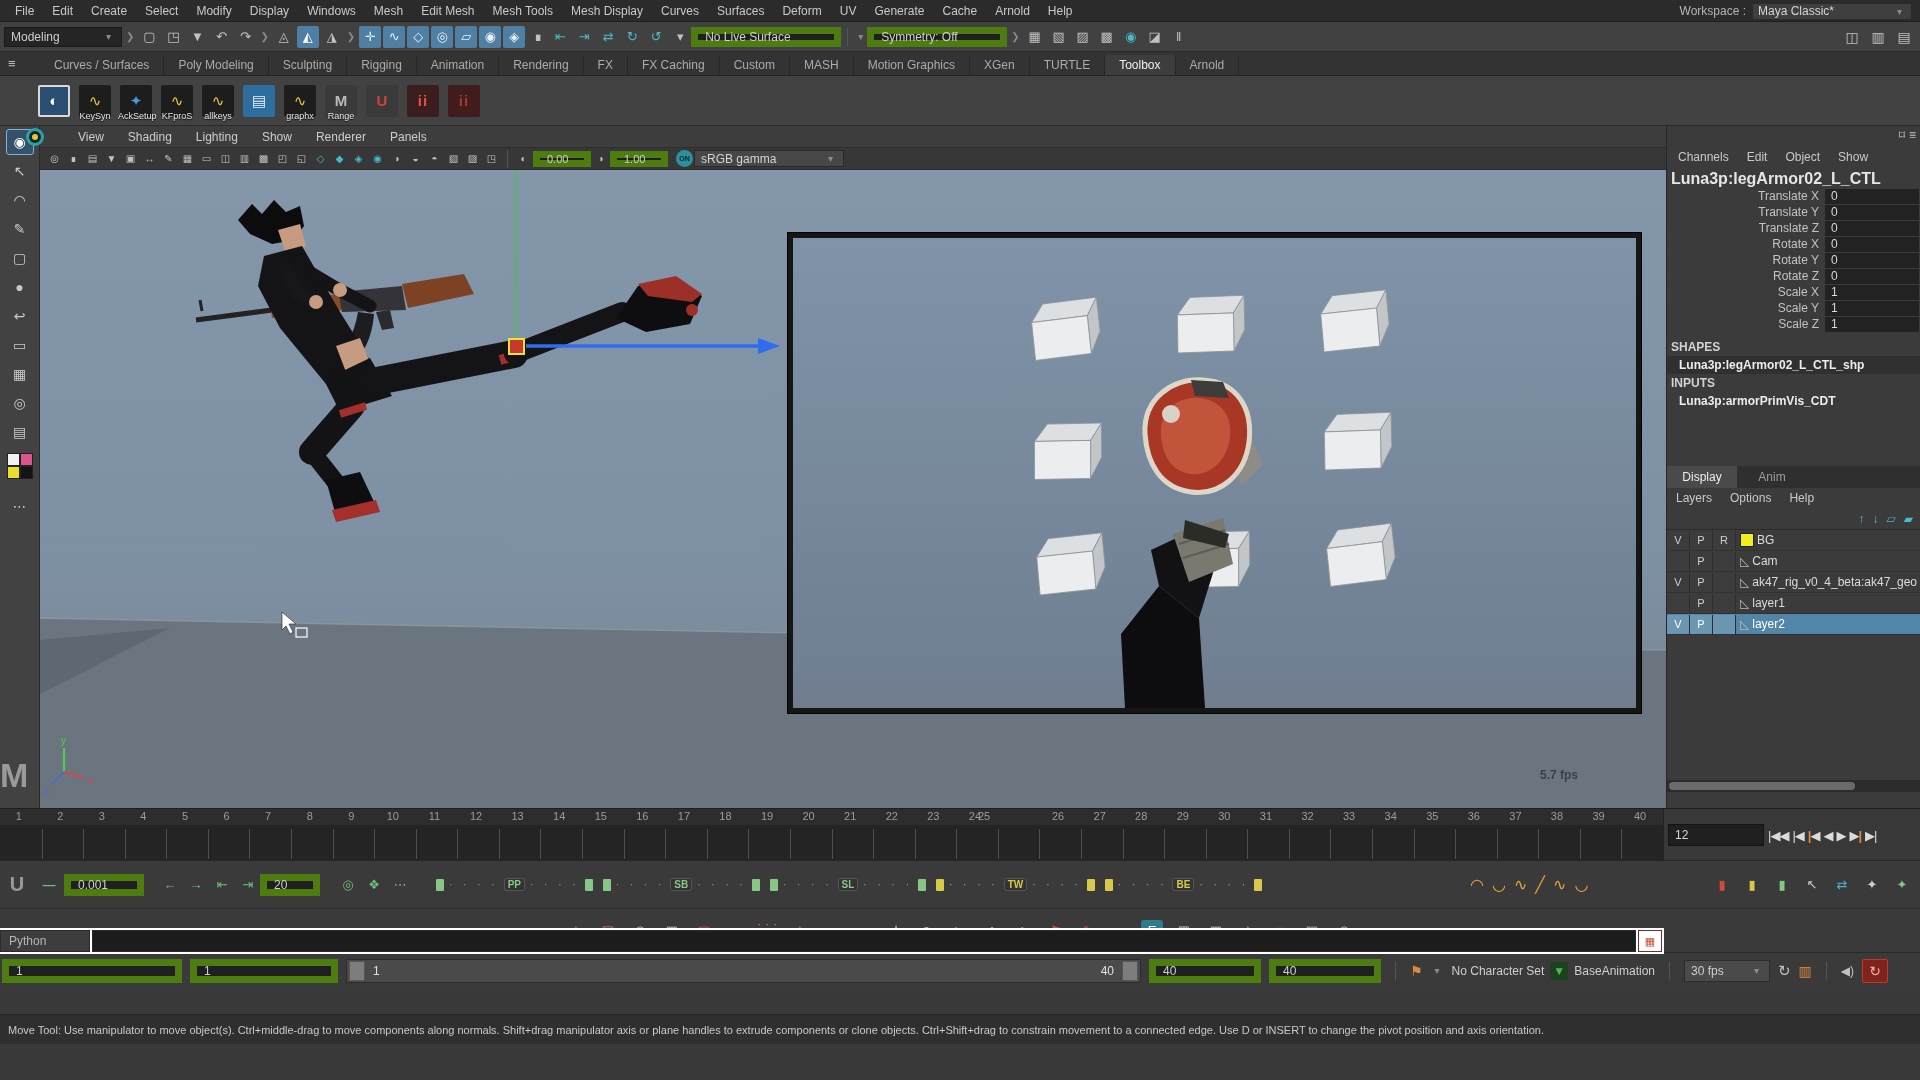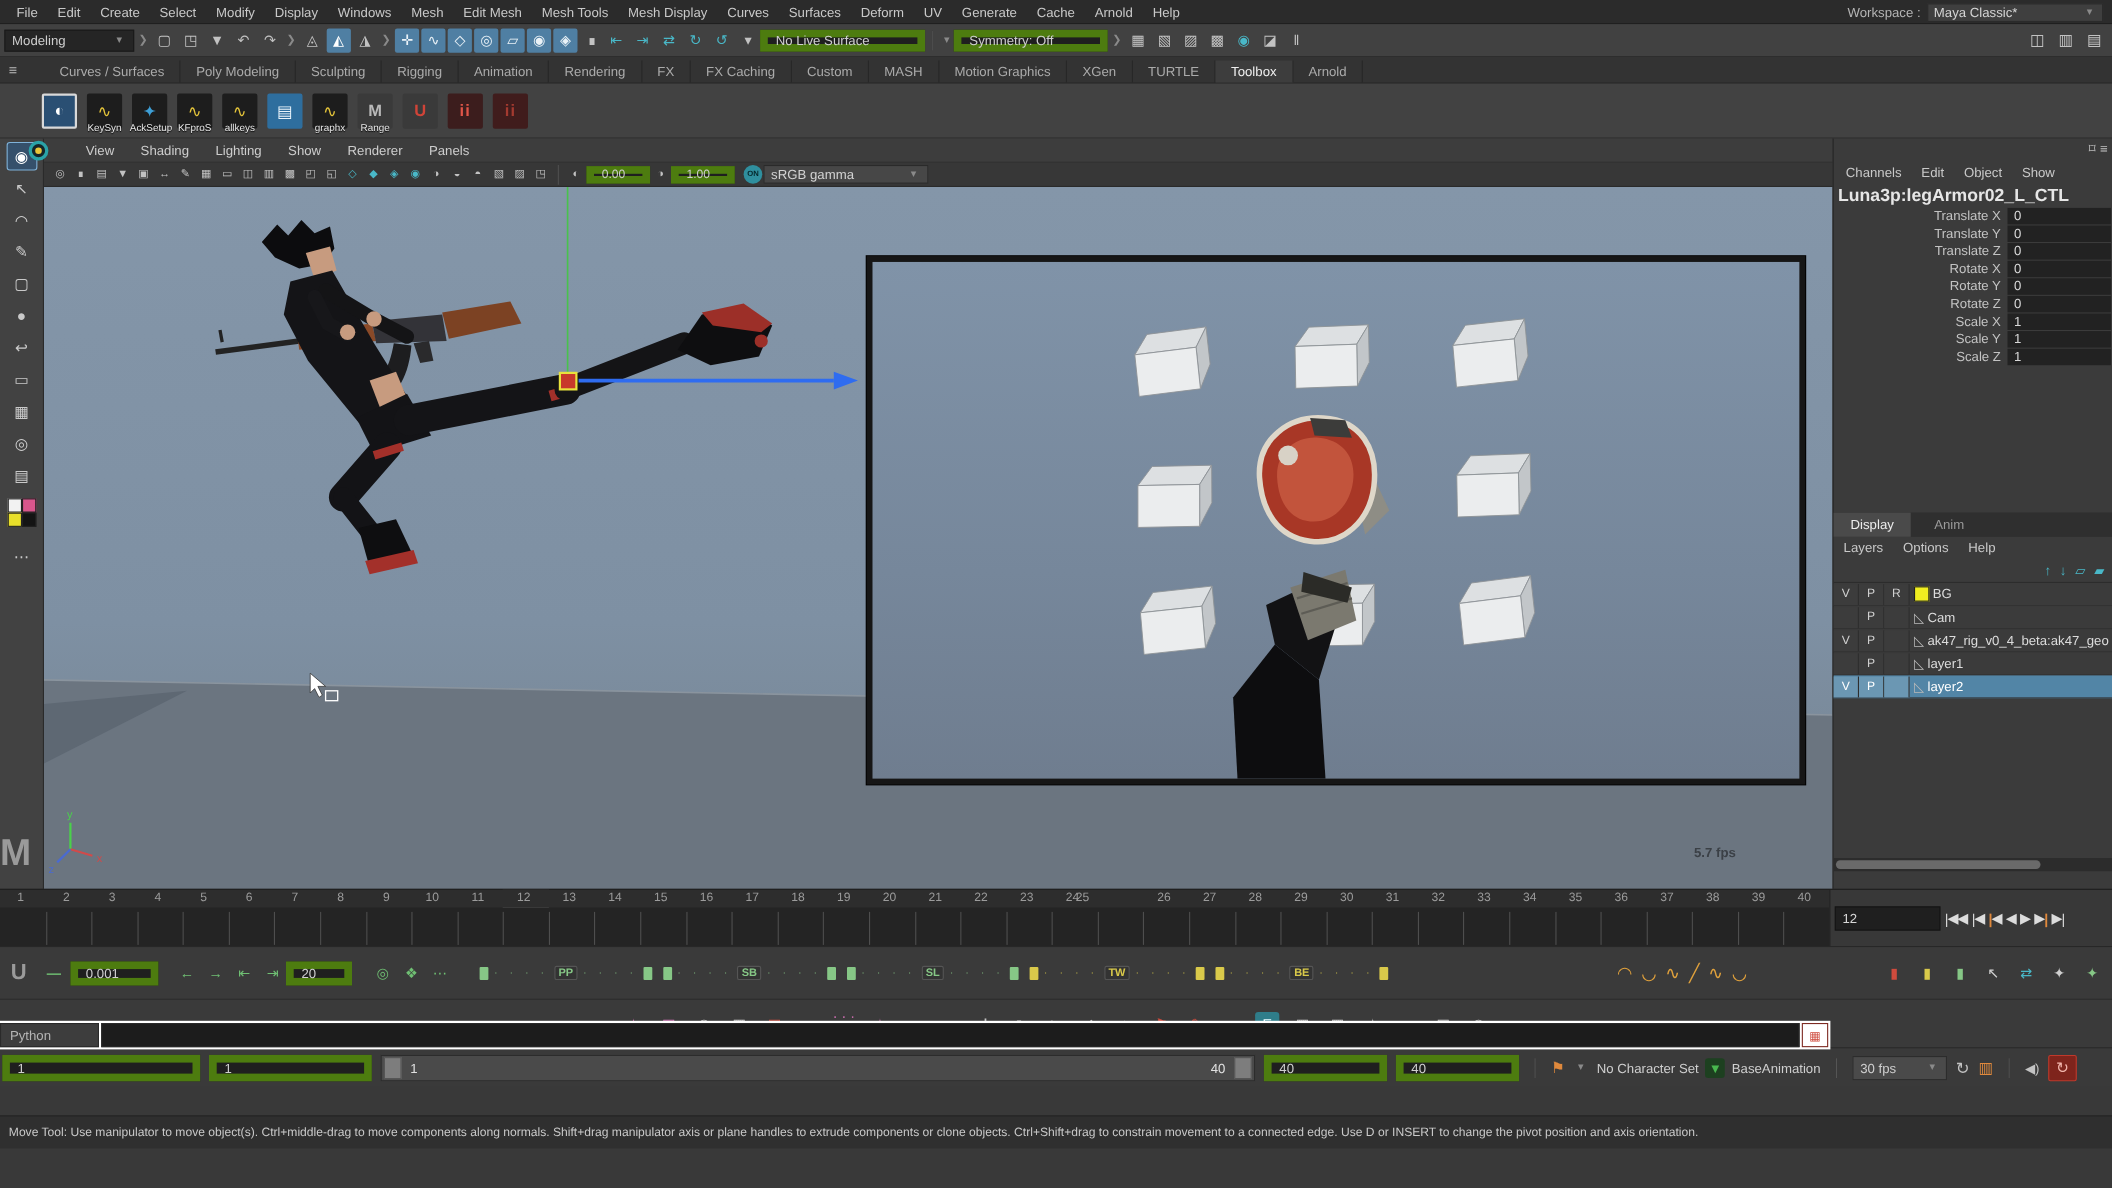--- a/index.html
+++ b/index.html
@@ -610,20 +610,26 @@
           <div class="ch-row">
             <span class="ch-label">Scale Y</span>
             <span class="ch-value">1</span>
           </div>
 
           <div class="ch-row">
             <span class="ch-label">Scale Z</span>
             <span class="ch-value">1</span>
           </div>
         </div>
+      <div id="cb-shapes">
+        <div class="cb-head">SHAPES</div>
+        <div class="cb-node">Luna3p:legArmor02_L_CTL_shp</div>
+        <div class="cb-head">INPUTS</div>
+        <div class="cb-node2">Luna3p:armorPrimVis_CDT</div>
+      </div>
 
       <div id="layered">
         <div id="le-tabs">
 
         <span class="tab active">Display</span>
             <span class="tab">Anim</span>
           </div>
         <div id="le-menus">
 
         <span class="menu-item">Layers</span>

